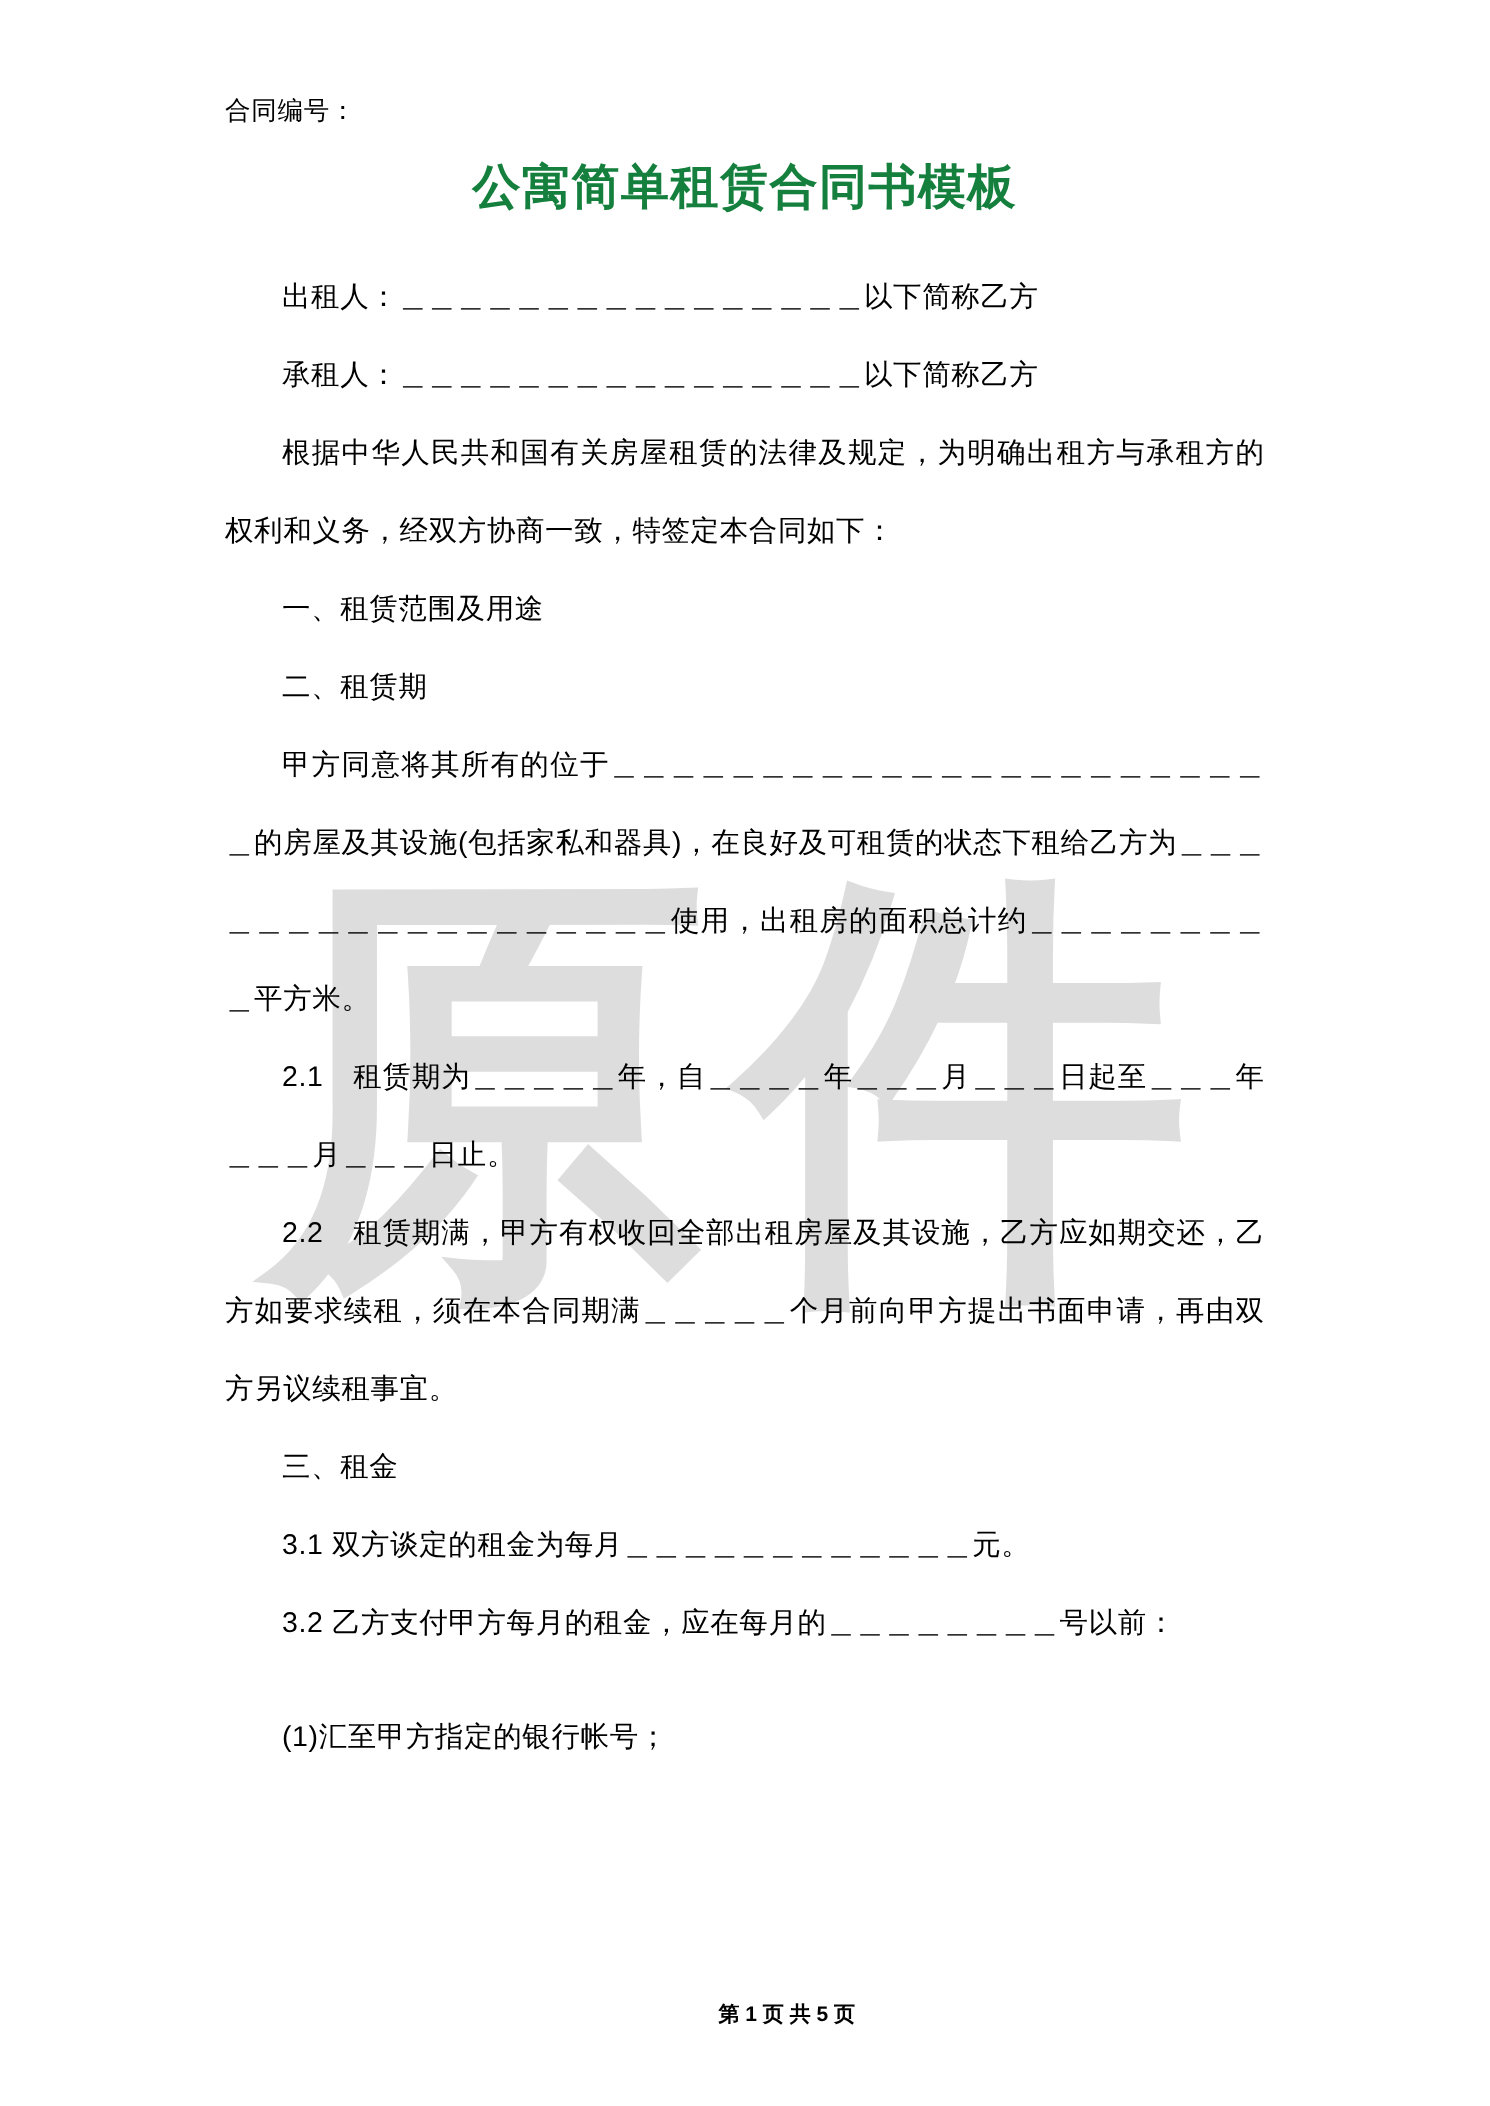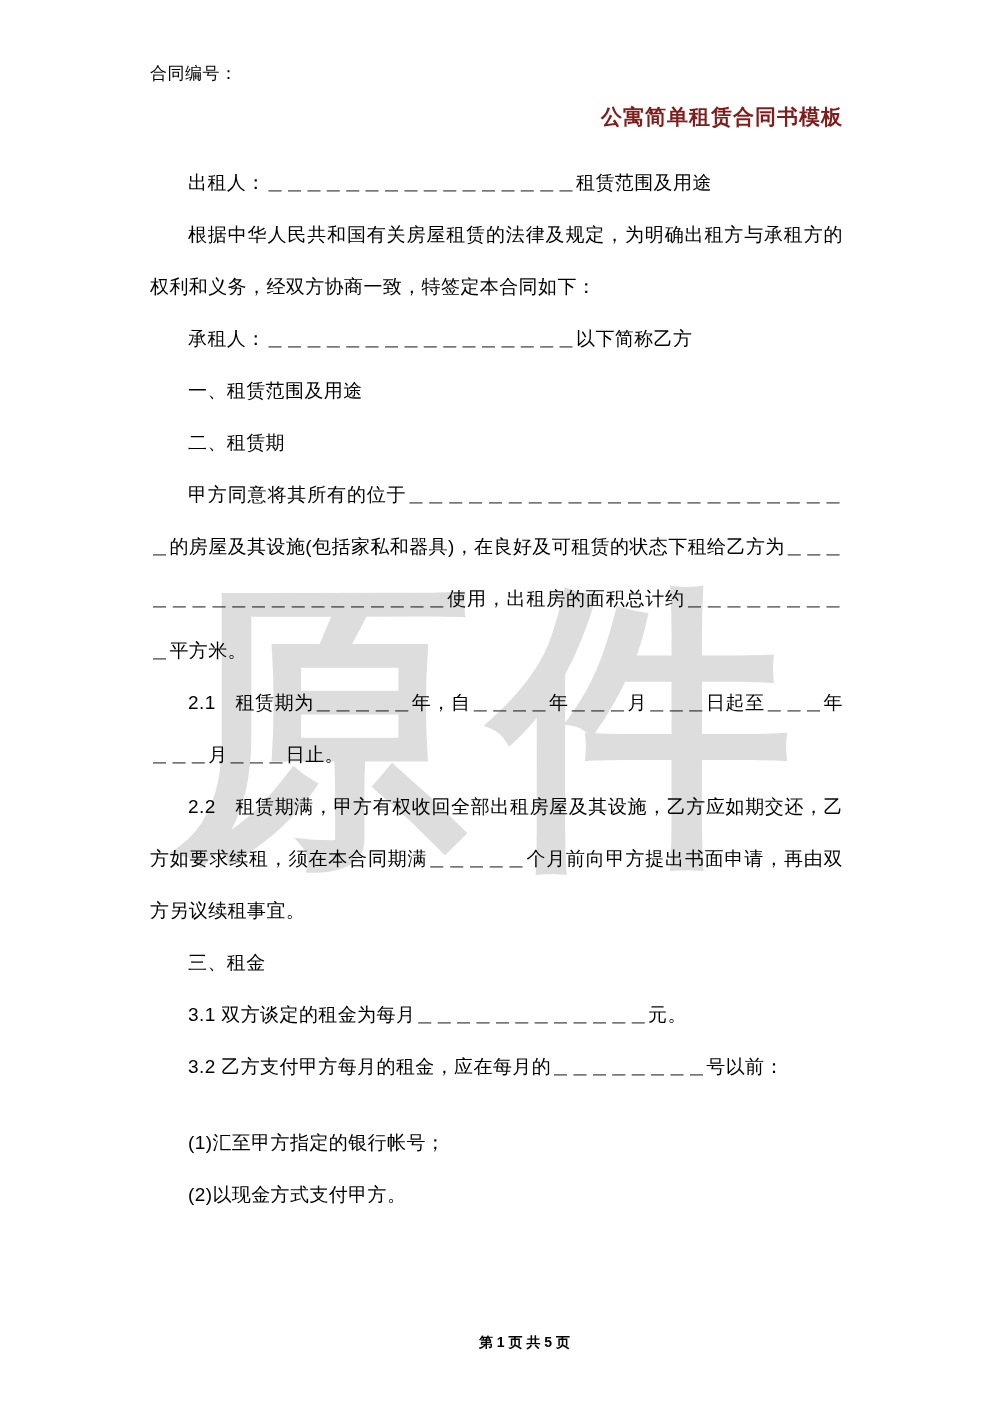--- a/index.html
+++ b/index.html
@@ -44,23 +44,23 @@
     position: relative;
     z-index: 2;
   }
   .contract-no {
     font-size: 17px;
     color: #000;
     margin: 0 0 18px 0;
     letter-spacing: 0.5px;
   }
   .doc-title {
-    text-align: right;
-    color: #7f1d1d;
-    font-size: 21px;
+    text-align: center;
+    color: #15803d;
+    font-size: 32px;
     font-weight: bold;
     margin: 10px 0 26px 0;
     letter-spacing: 1px;
   }
   p.para {
     font-size: 19px;
     line-height: 52px;
     margin: 0;
     text-align: justify;
     letter-spacing: 0.4px;
@@ -91,32 +91,31 @@
 <div class="page">
 
   <div class="watermark">原件</div>
 
   <div class="content">
 
     <div class="contract-no">合同编号：</div>
 
     <h1 class="doc-title">公寓简单租赁合同书模板</h1>
 
-    <p class="para indent">出租人：＿＿＿＿＿＿＿＿＿＿＿＿＿＿＿＿租赁范围及用途</p>
+    <p class="para indent">出租人：＿＿＿＿＿＿＿＿＿＿＿＿＿＿＿＿以下简称乙方</p>
+    <p class="para indent">承租人：＿＿＿＿＿＿＿＿＿＿＿＿＿＿＿＿以下简称乙方</p>
     <p class="para indent">根据中华人民共和国有关房屋租赁的法律及规定，为明确出租方与承租方的权利和义务，经双方协商一致，特签定本合同如下：</p>
-    <p class="para indent">承租人：＿＿＿＿＿＿＿＿＿＿＿＿＿＿＿＿以下简称乙方</p>
     <p class="para indent">一、租赁范围及用途</p>
     <p class="para indent">二、租赁期</p>
     <p class="para indent">甲方同意将其所有的位于＿＿＿＿＿＿＿＿＿＿＿＿＿＿＿＿＿＿＿＿＿＿＿的房屋及其设施(包括家私和器具)，在良好及可租赁的状态下租给乙方为＿＿＿＿＿＿＿＿＿＿＿＿＿＿＿＿＿＿使用，出租房的面积总计约＿＿＿＿＿＿＿＿＿平方米。</p>
     <p class="para indent">2.1　租赁期为＿＿＿＿＿年，自＿＿＿＿年＿＿＿月＿＿＿日起至＿＿＿年＿＿＿月＿＿＿日止。</p>
     <p class="para indent">2.2　租赁期满，甲方有权收回全部出租房屋及其设施，乙方应如期交还，乙方如要求续租，须在本合同期满＿＿＿＿＿个月前向甲方提出书面申请，再由双方另议续租事宜。</p>
     <p class="para indent">三、租金</p>
     <p class="para indent">3.1 双方谈定的租金为每月＿＿＿＿＿＿＿＿＿＿＿＿元。</p>
     <p class="para indent">3.2 乙方支付甲方每月的租金，应在每月的＿＿＿＿＿＿＿＿号以前：</p>
     <span class="gap"></span>
     <p class="para indent">(1)汇至甲方指定的银行帐号；</p>
-    <p class="para indent">(2)以现金方式支付甲方。</p>
 
   </div>
 
   <div class="footer">第 1 页 共 5 页</div>
 
 </div>
 
 </body></html>

